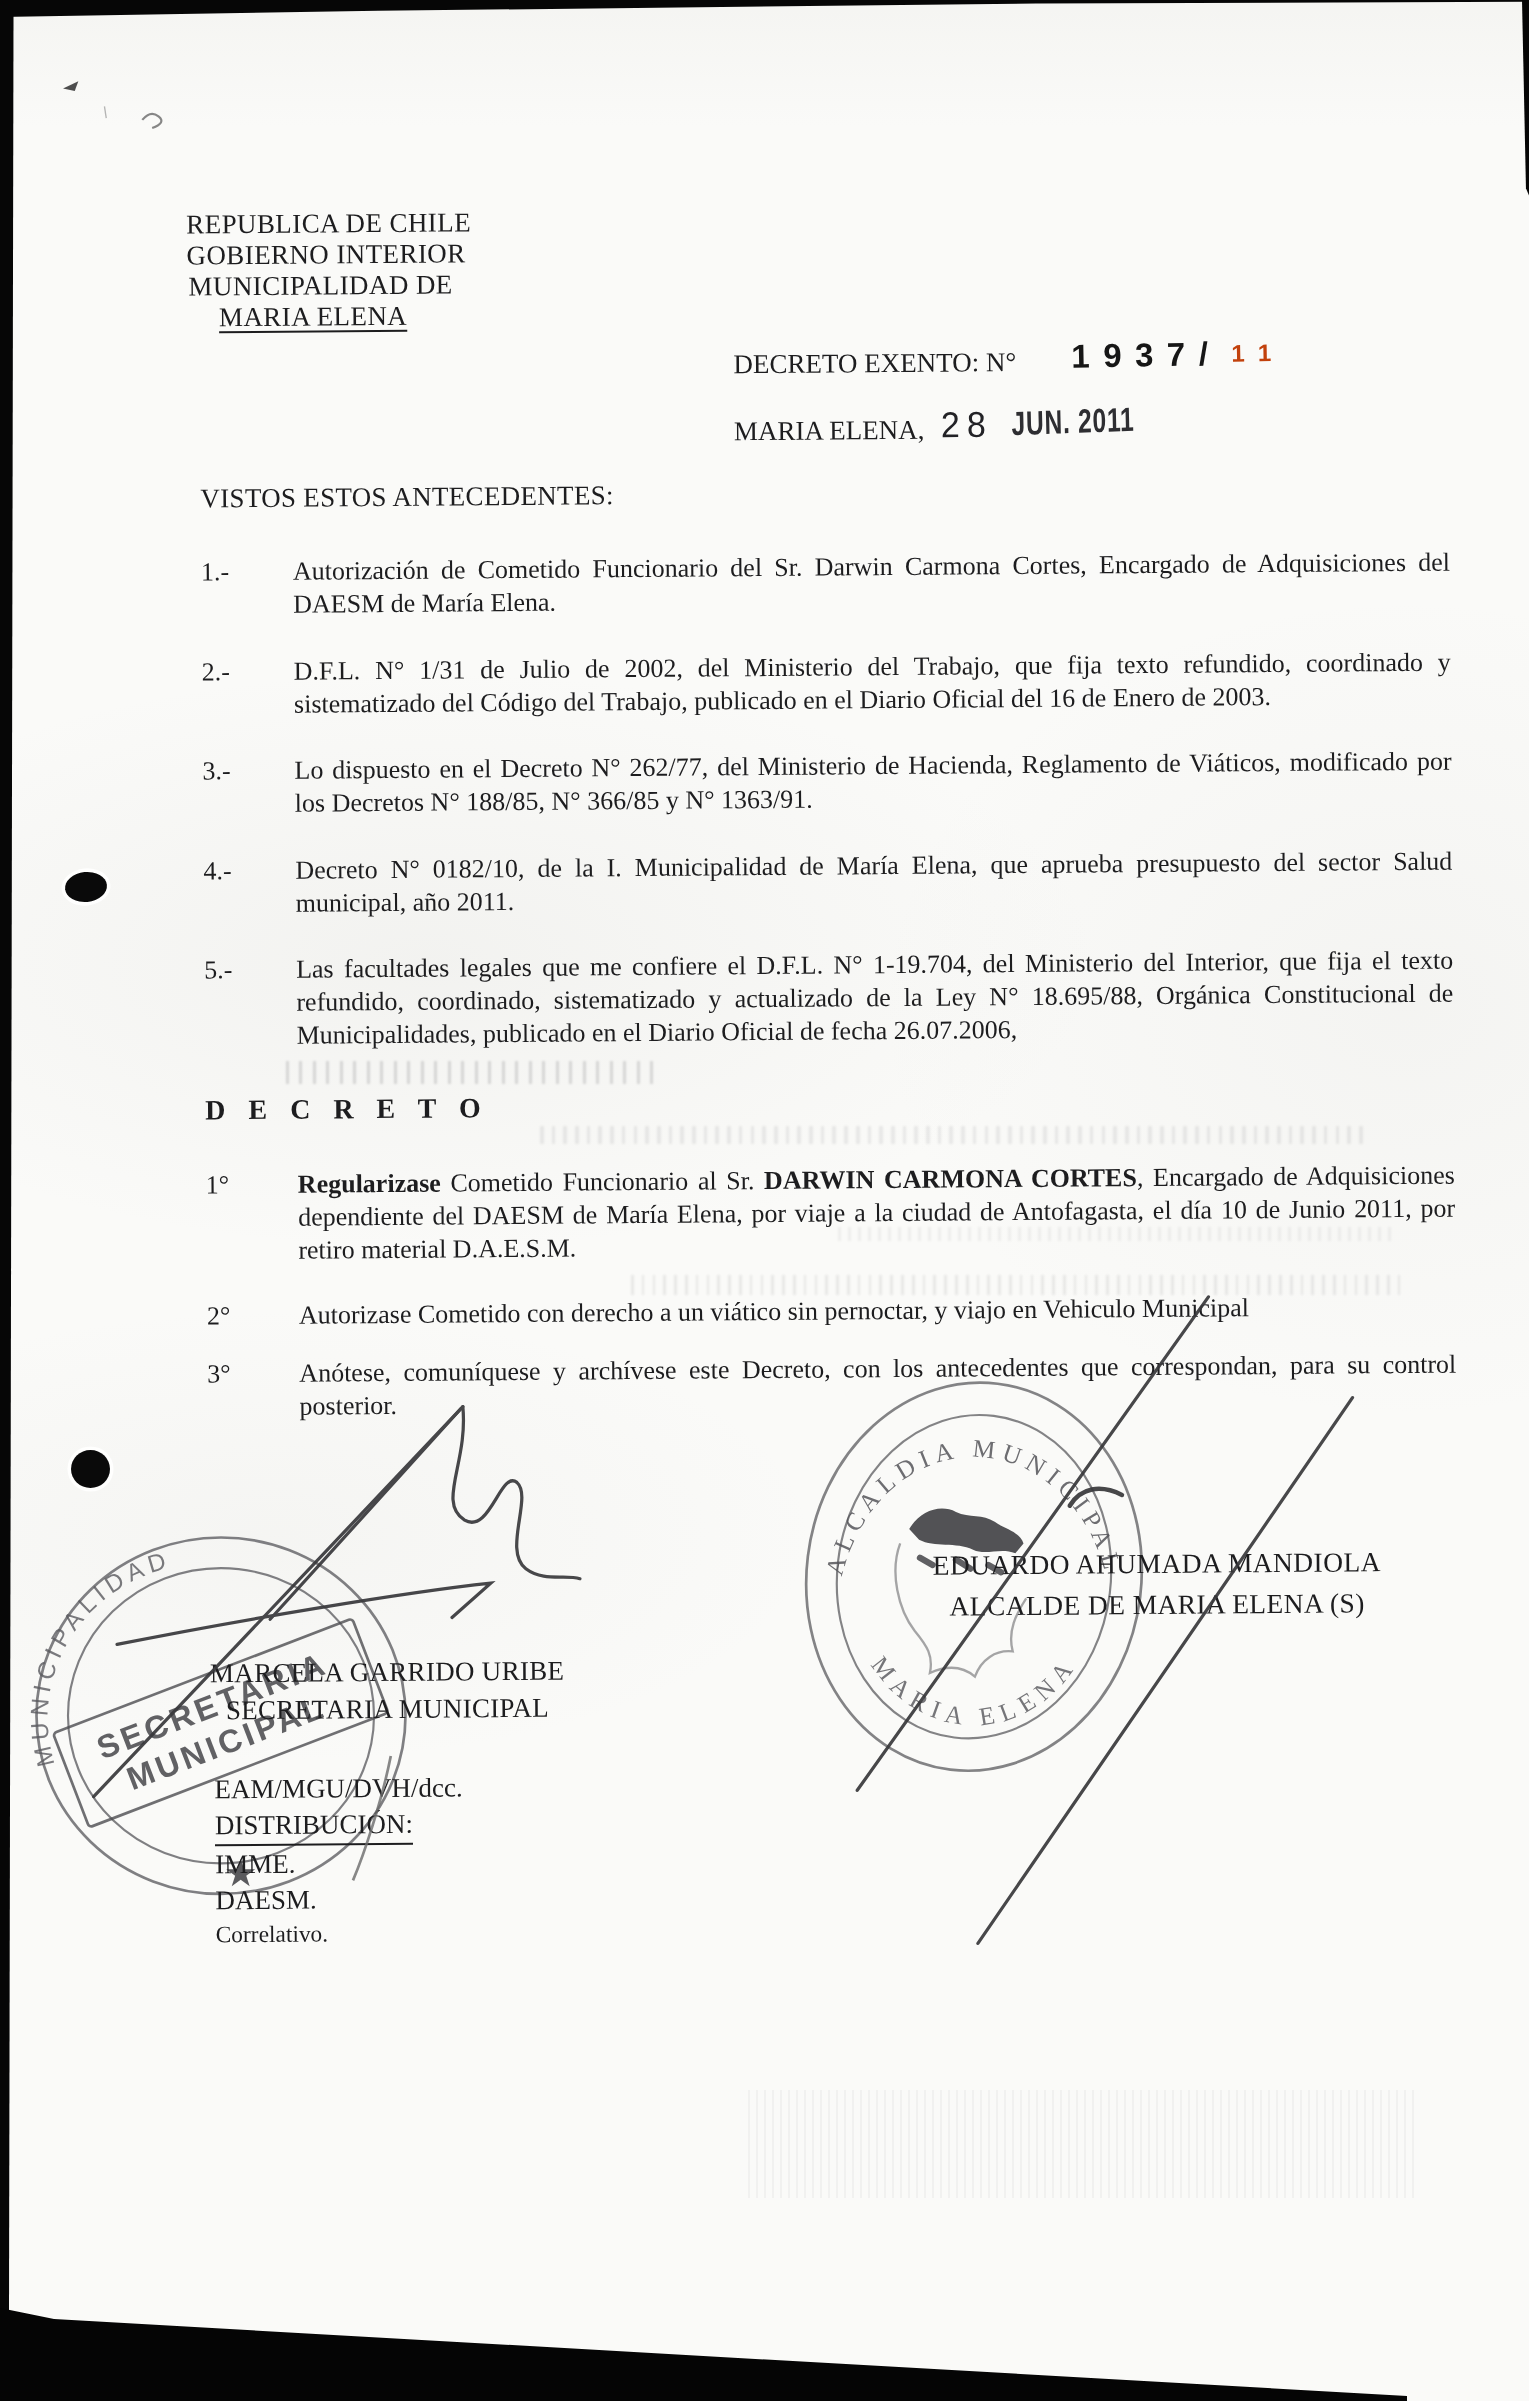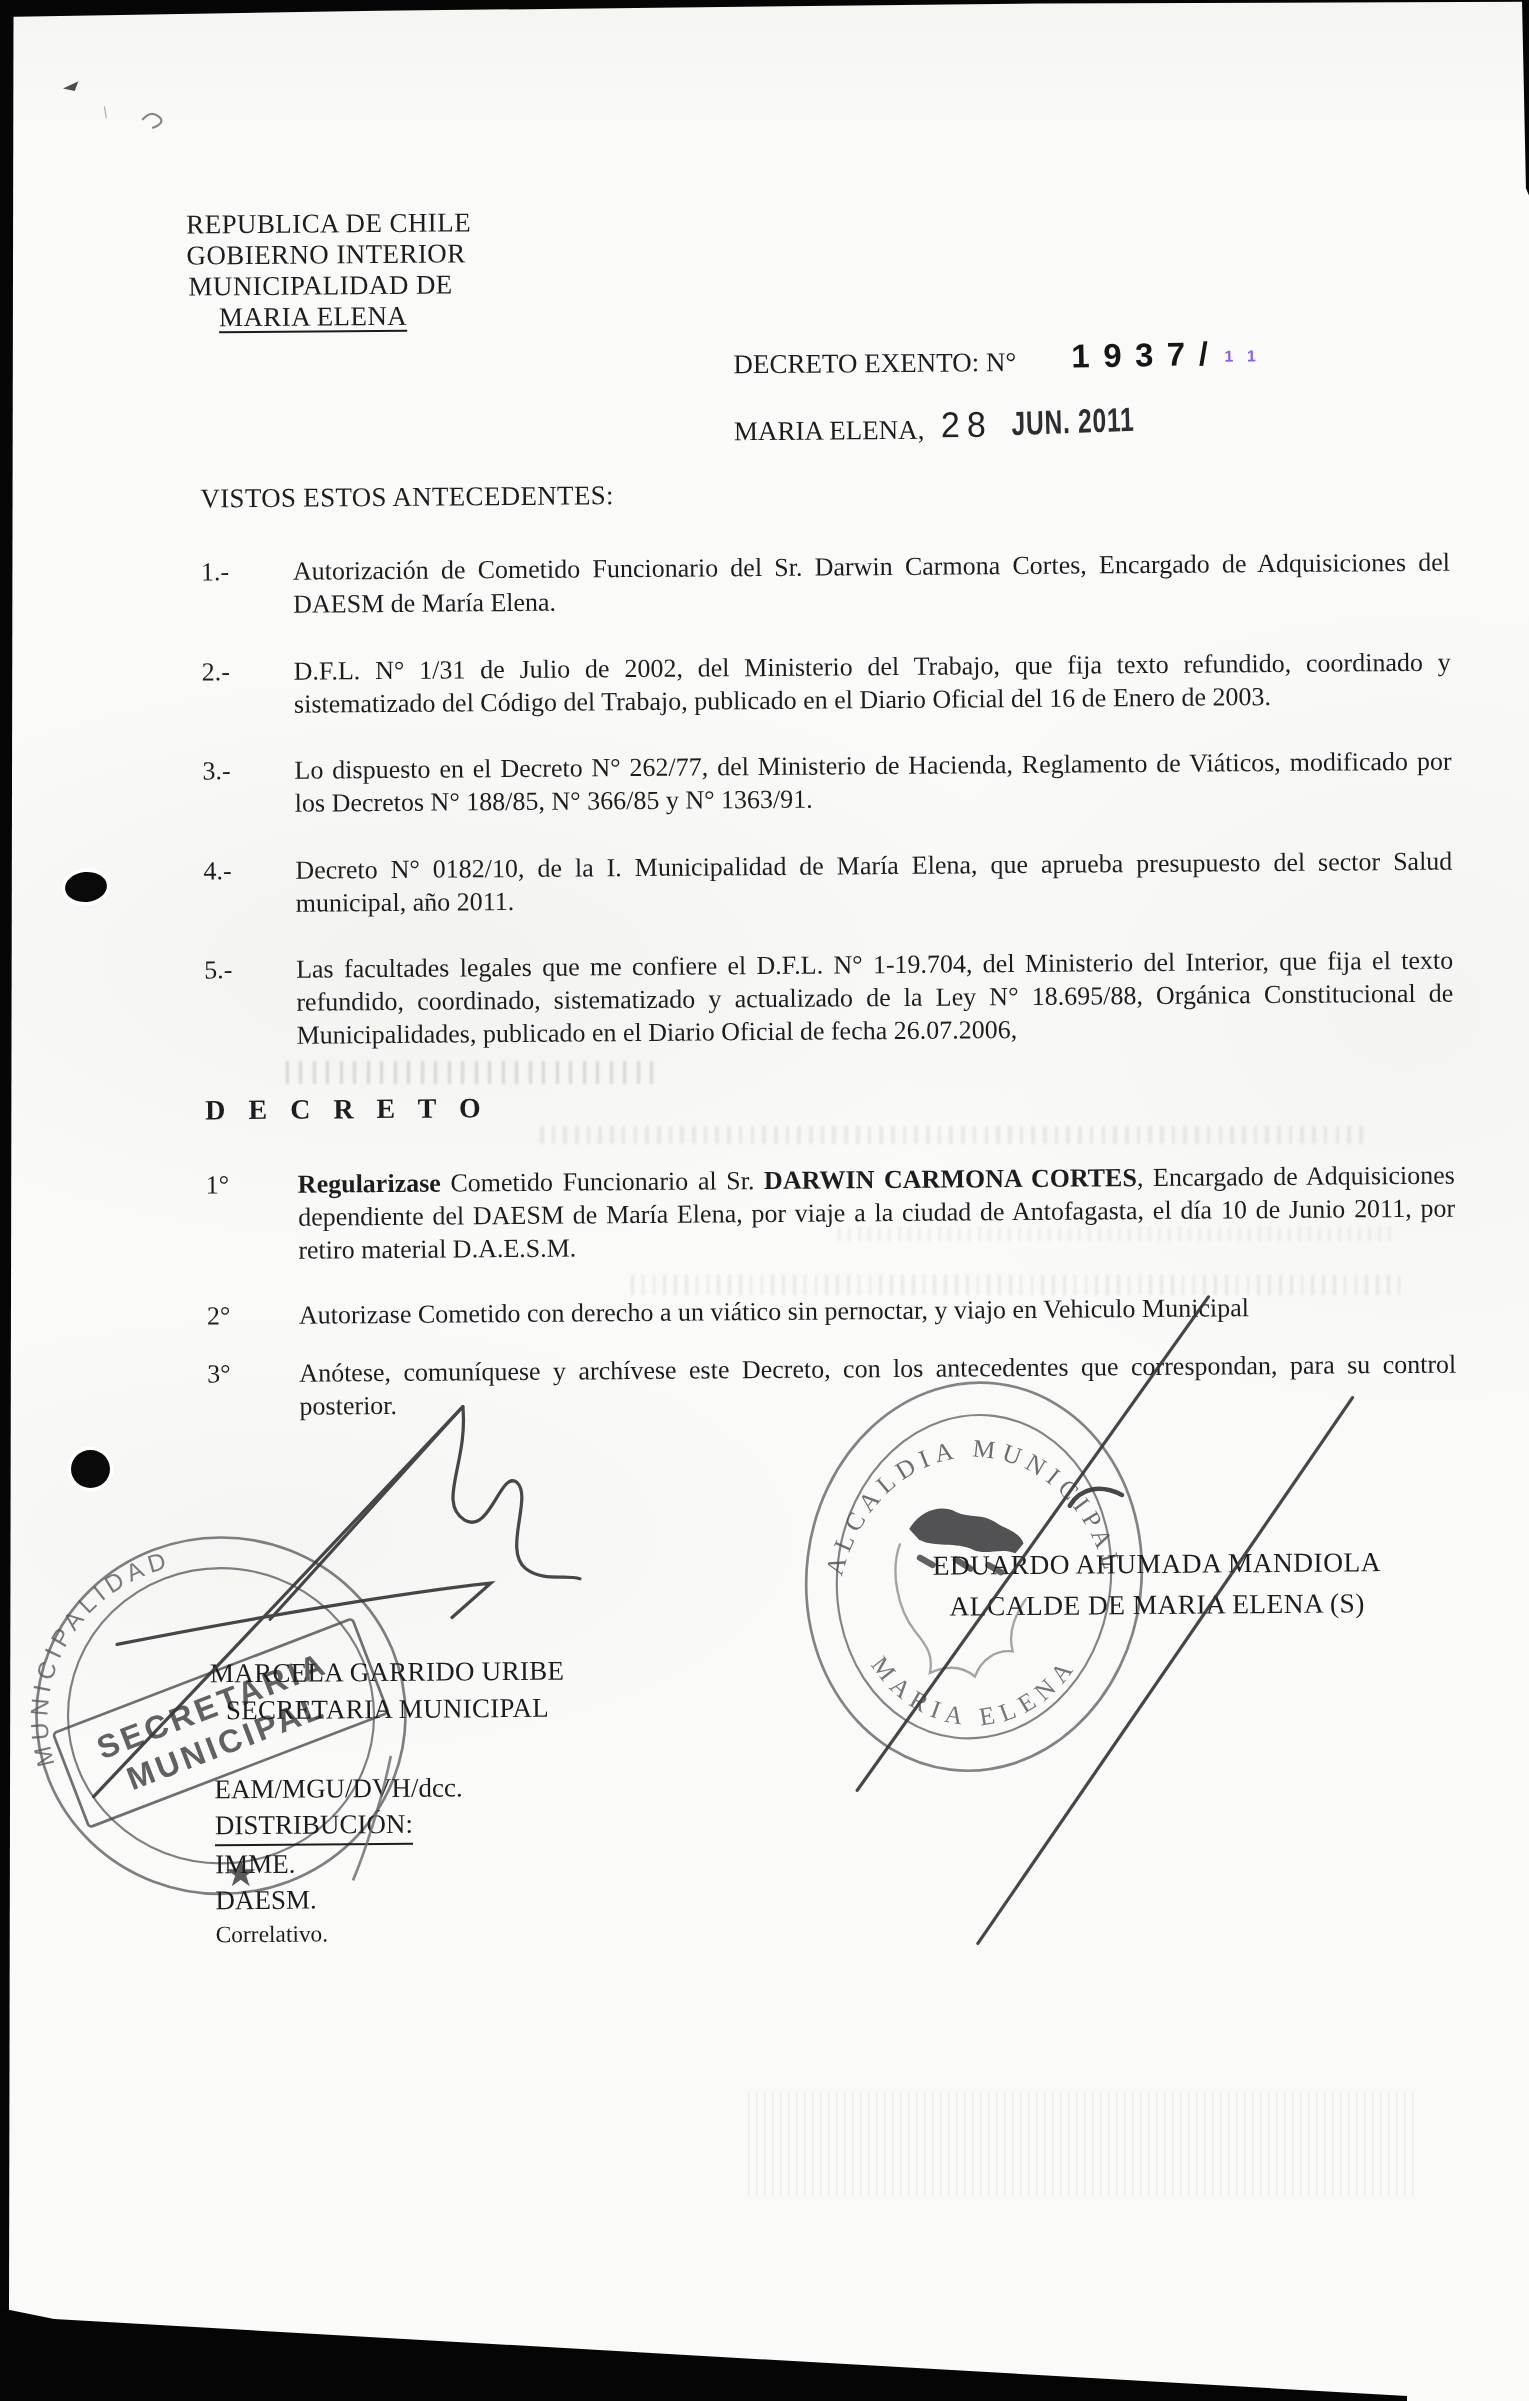--- a/index.html
+++ b/index.html
@@ -37,21 +37,21 @@
   .hole1{left:65px;top:872px;width:42px;height:30px;transform:rotate(-6deg);}
   .hole2{left:71px;top:1450px;width:39px;height:38px;}
   
   .letterhead{left:193px;top:205px;font-size:27px;line-height:31px;letter-spacing:0.4px;}
   .letterhead .l3{padding-left:1.8px;}
   .letterhead .l4{padding-left:32px;text-decoration:underline;text-underline-offset:4.5px;}
   .decree-line{left:739px;top:349px;font-size:27px;}
   .decree-number{left:1077px;top:339px;font-family:"Liberation Sans",sans-serif;
     font-weight:bold;color:#161616;transform:rotate(-.6deg);white-space:nowrap;}
   .decree-number .main{font-size:33px;letter-spacing:13.5px;}
-  .decree-number .suffix{font-size:16px;letter-spacing:14.4px;position:relative;top:-2.7px;margin-left:3px;color:#8b5cf6;}
+  .decree-number .suffix{font-size:24px;letter-spacing:14.4px;position:relative;top:-2.7px;margin-left:10px;color:#c2410c;}
   .place-line{left:739px;top:416px;font-size:27px;}
   .date-stamp{left:946px;top:407px;font-family:"Liberation Sans",sans-serif;color:#222226;white-space:nowrap;}
   .date-stamp .day{display:inline-block;font-size:34px;letter-spacing:7.2px;transform:scaleY(1.06);}
   .date-stamp .rest{display:inline-block;font-size:30px;letter-spacing:0.9px;margin-left:14.4px;
     transform:scale(.82,1.12) rotate(-1.2deg);transform-origin:left bottom;font-weight:bold;color:#2e2e32;}
   .vistos{left:205px;top:479px;font-size:27px;letter-spacing:0.3px;}
   .item{left:205px;width:1252px;font-size:26px;line-height:33px;}
   .item .num{position:absolute;left:0;top:0;}
   .item .txt{margin-left:92px;width:1157px;text-align:justify;}
   .decreto-heading{left:205px;top:1090px;font-size:28px;font-weight:bold;letter-spacing:8px;}

